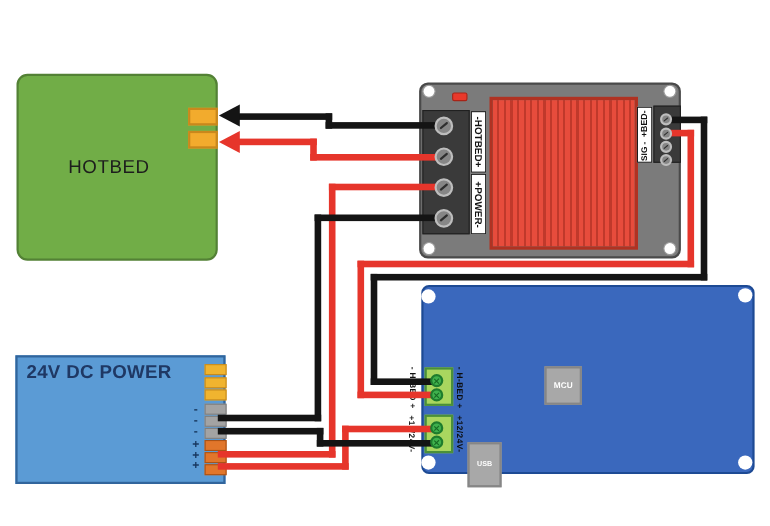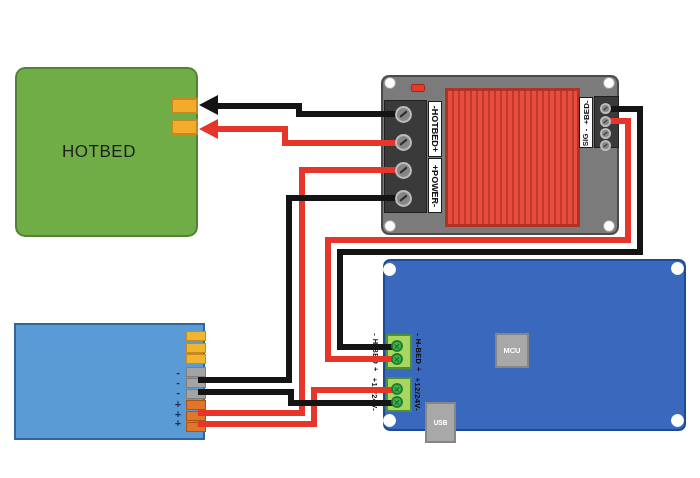--- a/index.html
+++ b/index.html
@@ -60,20 +60,21 @@
 <body>
 
 <div id="stage">
 
   <div class="abs hotbed"></div>
   <div class="abs hotbed-label">HOTBED</div>
   <div class="abs tab" style="top:98px;"></div>
   <div class="abs tab" style="top:119px;"></div>
 
   <div class="abs psu"></div>
+  <div class="abs psu-title">24V DC POWER</div>
 
   <div class="abs cell y" style="top:331px;"></div>
   <div class="abs cell y" style="top:342.5px;"></div>
   <div class="abs cell y" style="top:354px;"></div>
   <div class="abs cell g" style="top:366.5px;"></div>
   <div class="abs cell g" style="top:377.5px;"></div>
   <div class="abs cell g" style="top:388.5px;"></div>
   <div class="abs cell o" style="top:400px;"></div>
   <div class="abs cell o" style="top:411px;"></div>
   <div class="abs cell o" style="top:422px;"></div>

